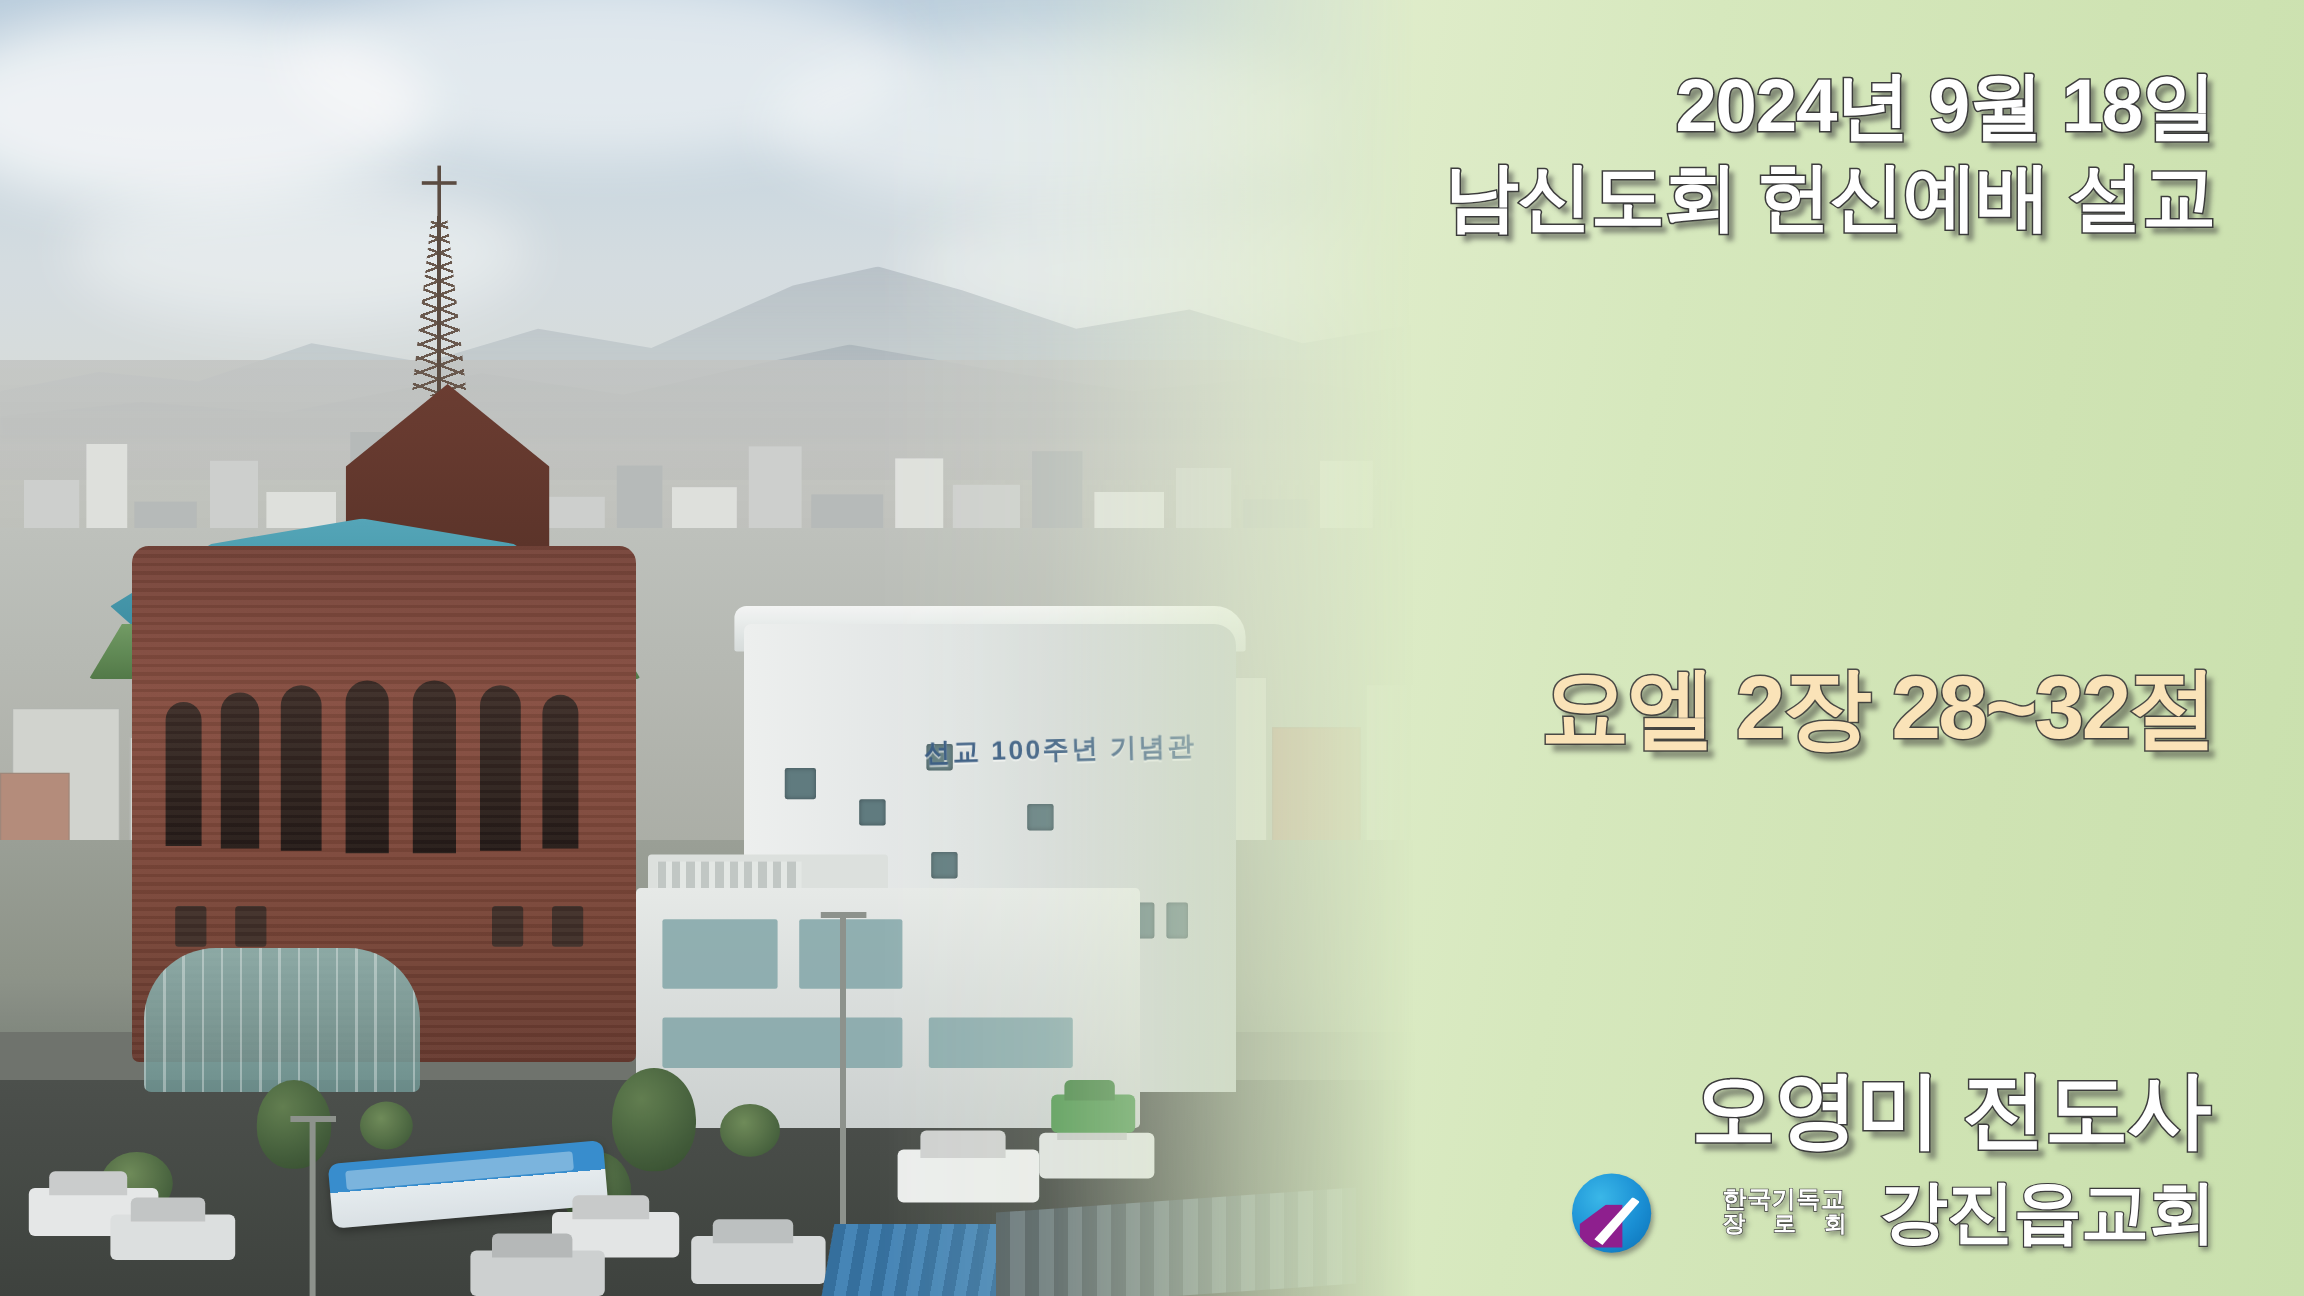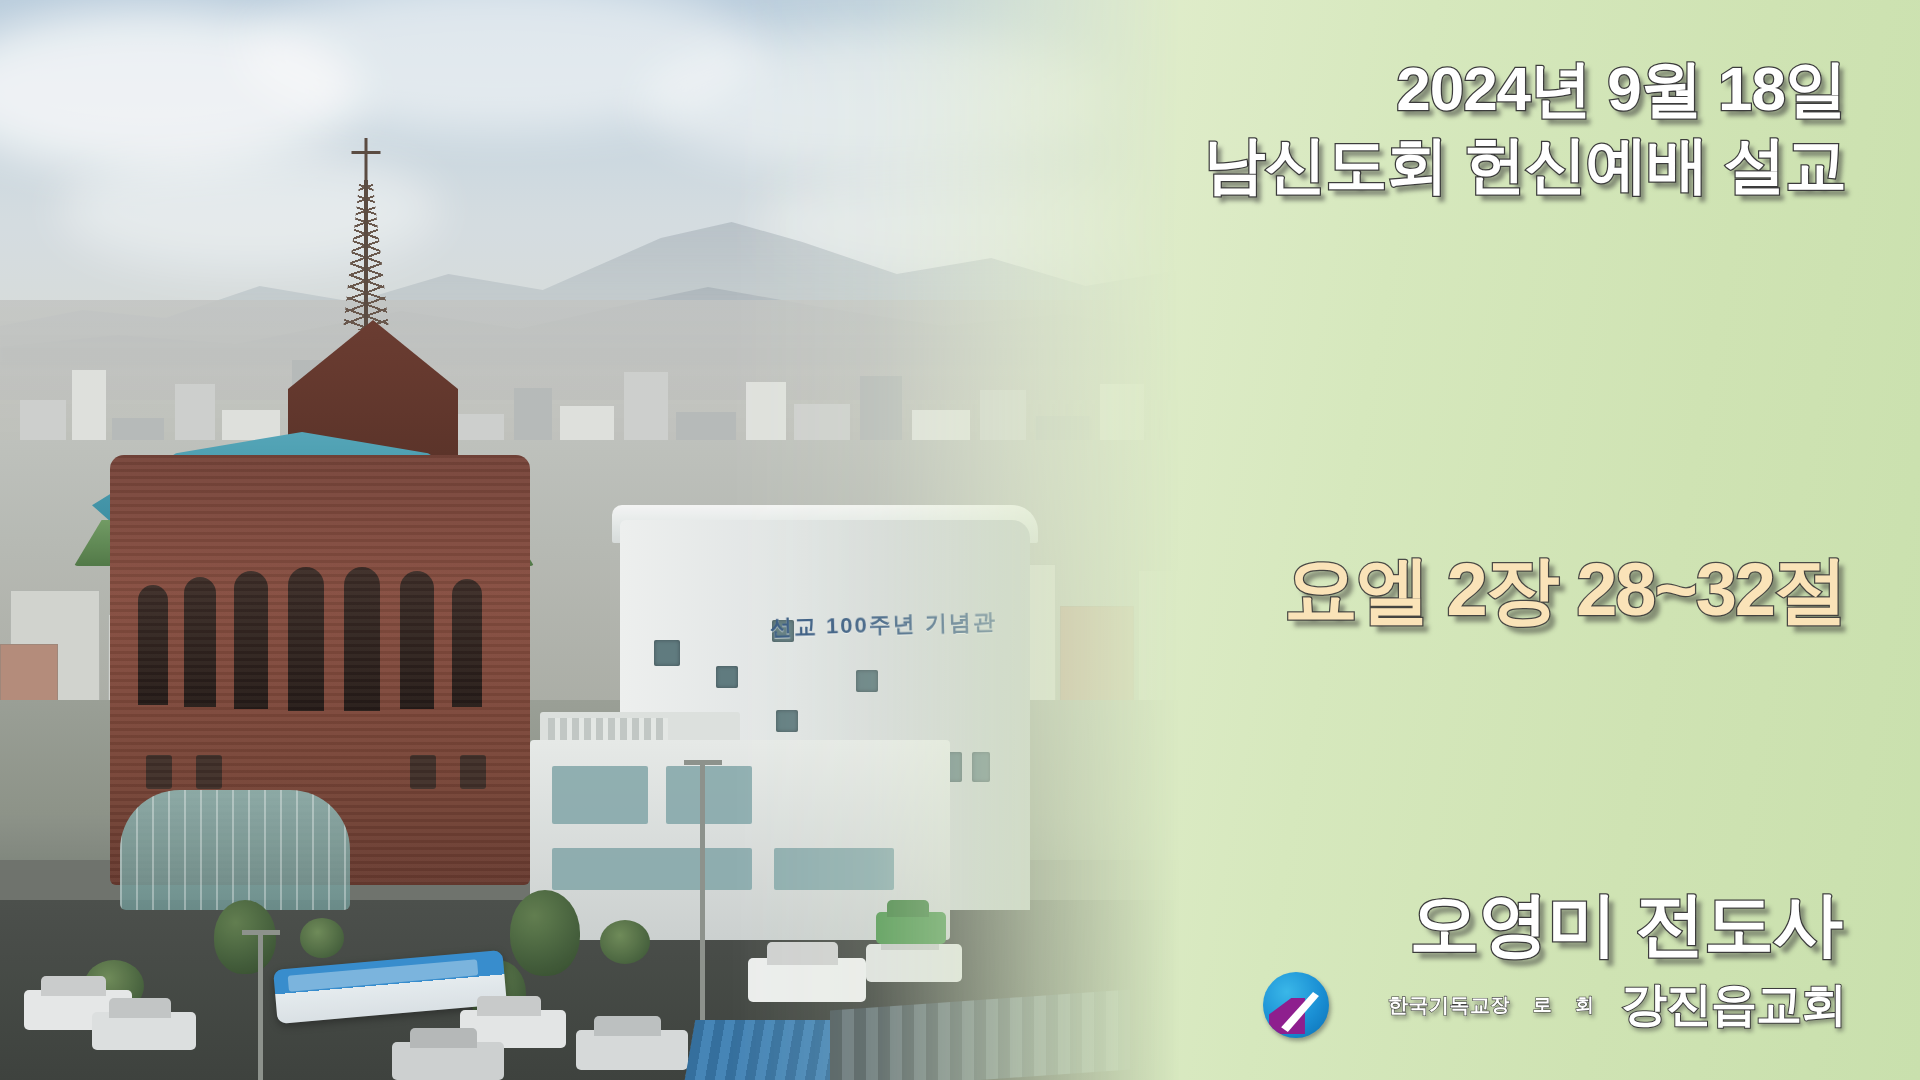--- a/index.html
+++ b/index.html
@@ -317,32 +317,32 @@
     position:absolute;left:6px;bottom:4px;width:36px;height:36px;
     background:#8e1f8e;
     clip-path:polygon(0 46%,62% 0,100% 0,100% 100%,0 100%);
   }
   .logo-mark .slash{
     position:absolute;left:14px;bottom:6px;width:42px;height:40px;
     background:#ffffff;
     clip-path:polygon(86% 0,100% 10%,26% 100%,10% 88%);
   }
   .logo-denom{
-    display:flex;flex-direction:row;justify-content:flex-start;
+    display:flex;flex-direction:column;justify-content:flex-start;
     line-height:1.05;flex:0 0 auto;margin-left:45px;
   }
   .logo-denom span{
     font-size:20px;font-weight:700;color:#ffffff;
     -webkit-text-stroke:1.1px #3c3c3c;
     paint-order:stroke fill;
     letter-spacing:.5px;white-space:nowrap;
   }
   .logo-denom span.sub{letter-spacing:9px;font-size:19px;}
   .logo-name{
-    font-size:46px;font-weight:700;color:#ffffff;
+    font-size:57px;font-weight:700;color:#ffffff;
     -webkit-text-stroke:2px #3c3c3c;
     paint-order:stroke fill;
     letter-spacing:-1px;white-space:nowrap;
     margin-left:4px;
   }
 </style>
 </head>
 <body>
 
 <div id="stage">

